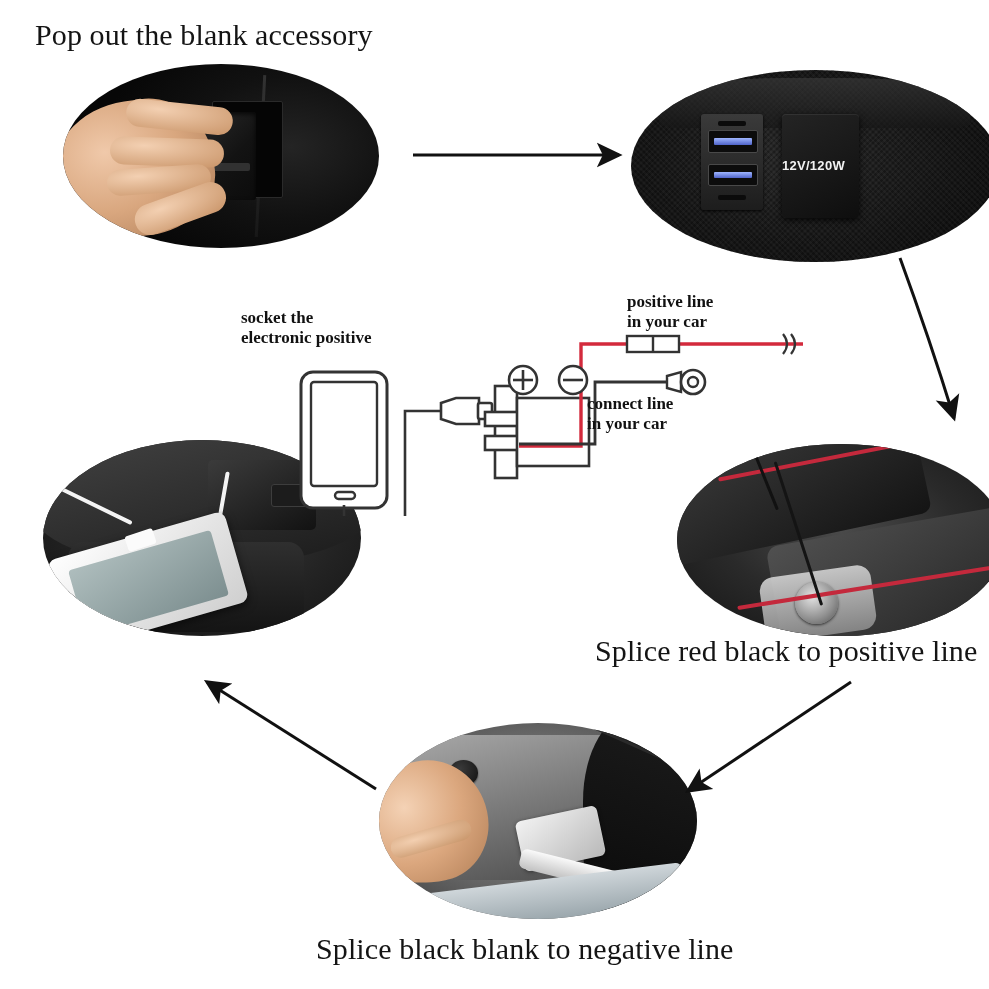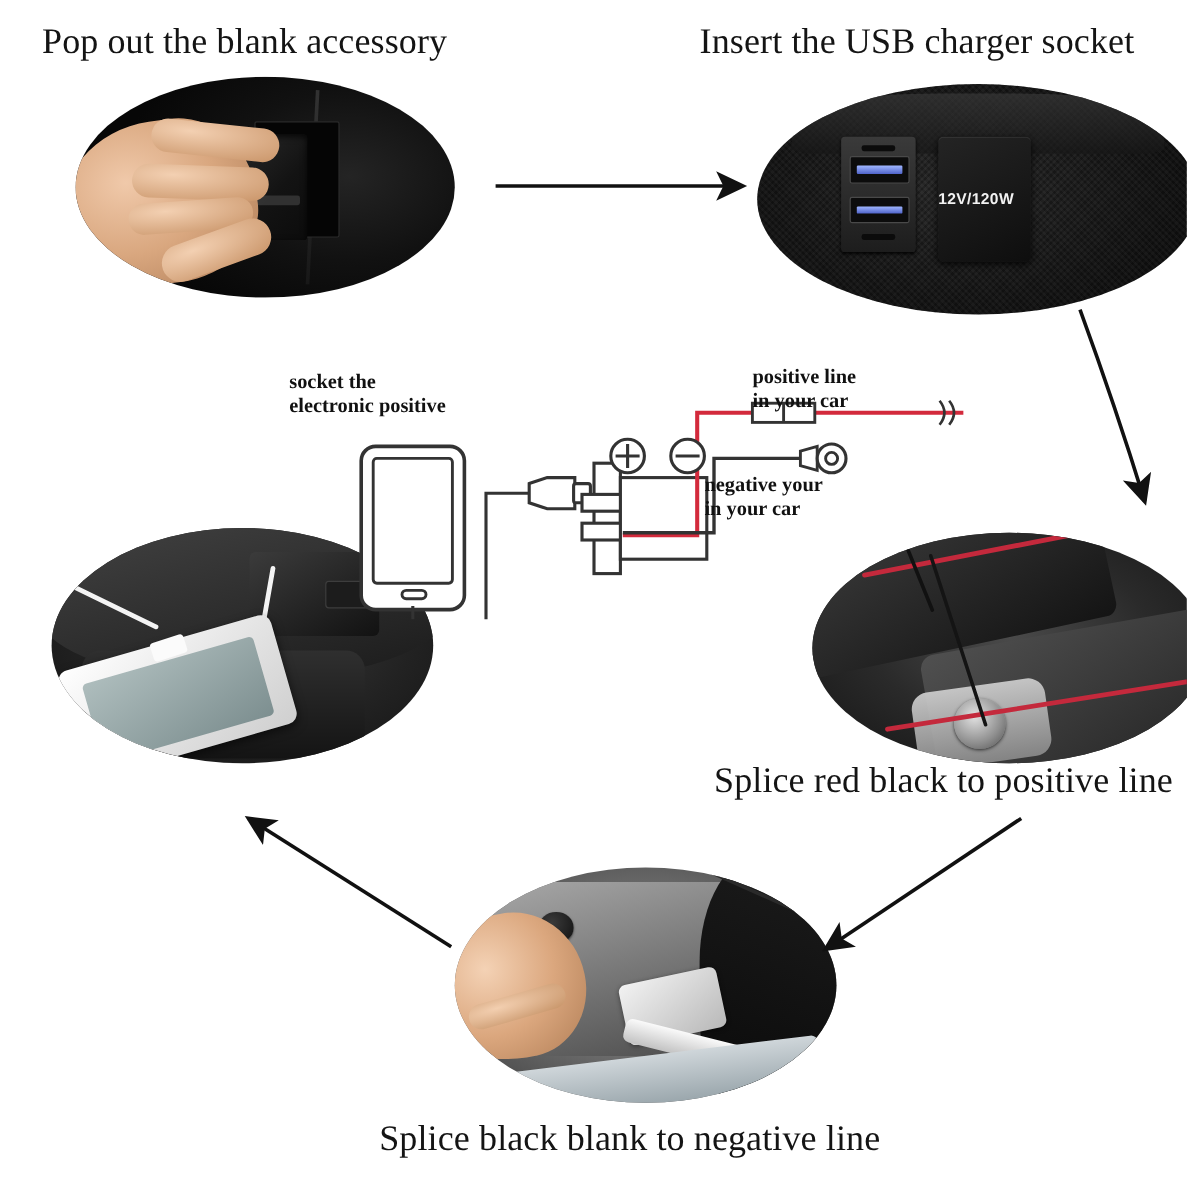--- a/index.html
+++ b/index.html
@@ -155,30 +155,29 @@
   
   .arrows{position:absolute;left:0;top:0;width:989px;height:989px;pointer-events:none;}
 
   
   .schem{position:absolute;left:196px;top:286px;width:580px;height:230px;}
   .schem-label{
     position:absolute;font-family:"Liberation Serif","DejaVu Serif",serif;
     font-weight:bold;font-size:17px;line-height:20px;color:#111;white-space:nowrap;
   }
   .lbl-connect{left:214px;top:308px;}
-  .lbl-positive{left:600px;top:304px;}
+  .lbl-positive{left:600px;top:292px;}
   .lbl-negative{left:560px;top:394px;}
 </style>
 </head>
 <body>
 
 <div class="stage">
 
   <div class="caption cap-pop">Pop out the blank accessory</div>
-  <div class="caption cap-insert">Insert the USB charger socket</div>
   <div class="caption cap-red">Splice red black to positive line</div>
   <div class="caption cap-black">Splice black blank to negative line</div>
 
   <div class="photo" id="photo-pop">
     <div class="inner">
       <div class="panelgap"></div>
       <div class="slot"></div>
       <div class="accessory"></div>
       <div class="hand"></div>
       <div class="finger f1"></div>
@@ -314,17 +313,17 @@
 
   <div class="schem-label lbl-connect">
     <span>socket the</span><br>
     <span>electronic positive</span>
   </div>
   <div class="schem-label lbl-positive">
     <span>positive line</span><br>
     <span>in your car</span>
   </div>
   <div class="schem-label lbl-negative">
-    <span>negative your</span><br>
+    <span>connect line</span><br>
     <span>in your car</span>
   </div>
 
 </div>
 
 </body></html>

